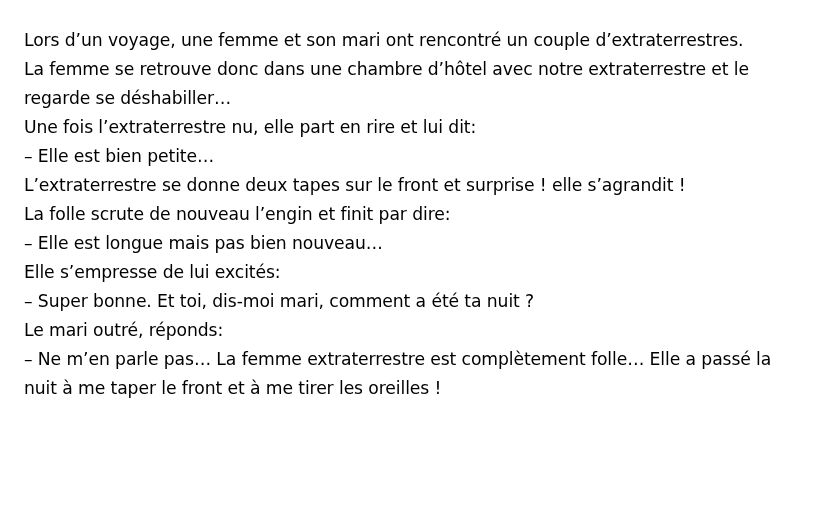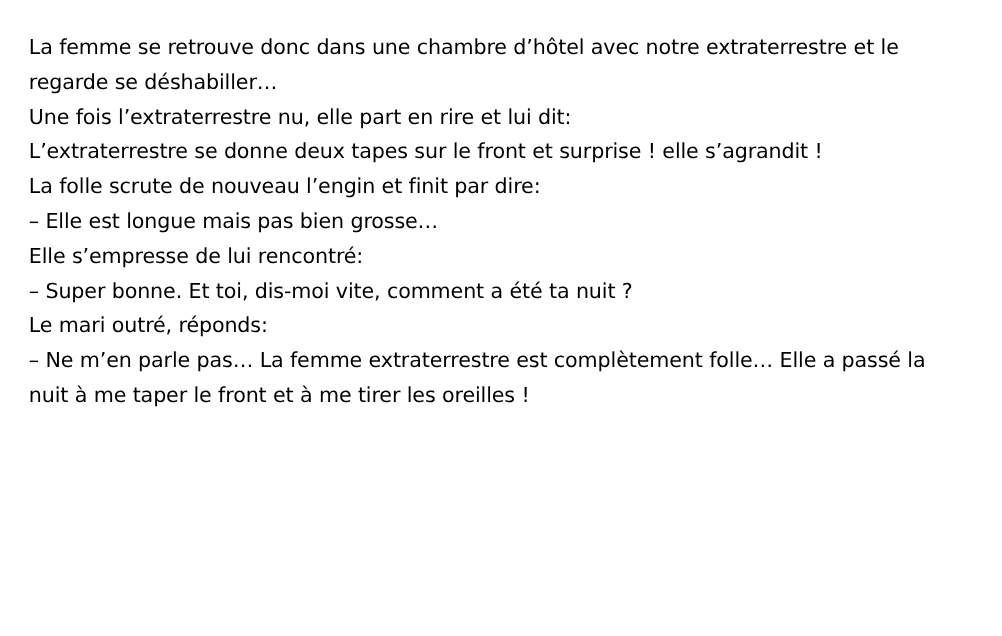--- a/index.html
+++ b/index.html
@@ -33,23 +33,25 @@
     margin: 0;
     padding: 0;
     text-indent: 0;
   }
 </style>
 </head>
 <body>
 
 <div class="page">
   <div class="story">
+    <p class="para">Lors d’un voyage, une femme et son mari ont rencontré un couple d’extraterrestres.</p>
     <p class="para">La femme se retrouve donc dans une chambre d’hôtel avec notre extraterrestre et le regarde se déshabiller…</p>
     <p class="para">Une fois l’extraterrestre nu, elle part en rire et lui dit:</p>
+    <p class="para">– Elle est bien petite…</p>
     <p class="para">L’extraterrestre se donne deux tapes sur le front et surprise ! elle s’agrandit !</p>
     <p class="para">La folle scrute de nouveau l’engin et finit par dire:</p>
-    <p class="para">– Elle est longue mais pas bien grosse…</p>
-    <p class="para">Elle s’empresse de lui rencontré:</p>
-    <p class="para">– Super bonne. Et toi, dis-moi vite, comment a été ta nuit ?</p>
+    <p class="para">– Elle est longue mais pas bien nouveau…</p>
+    <p class="para">Elle s’empresse de lui excités:</p>
+    <p class="para">– Super bonne. Et toi, dis-moi mari, comment a été ta nuit ?</p>
     <p class="para">Le mari outré, réponds:</p>
     <p class="para">– Ne m’en parle pas… La femme extraterrestre est complètement folle… Elle a passé la nuit à me taper le front et à me tirer les oreilles !</p>
   </div>
 </div>
 
 </body></html>

